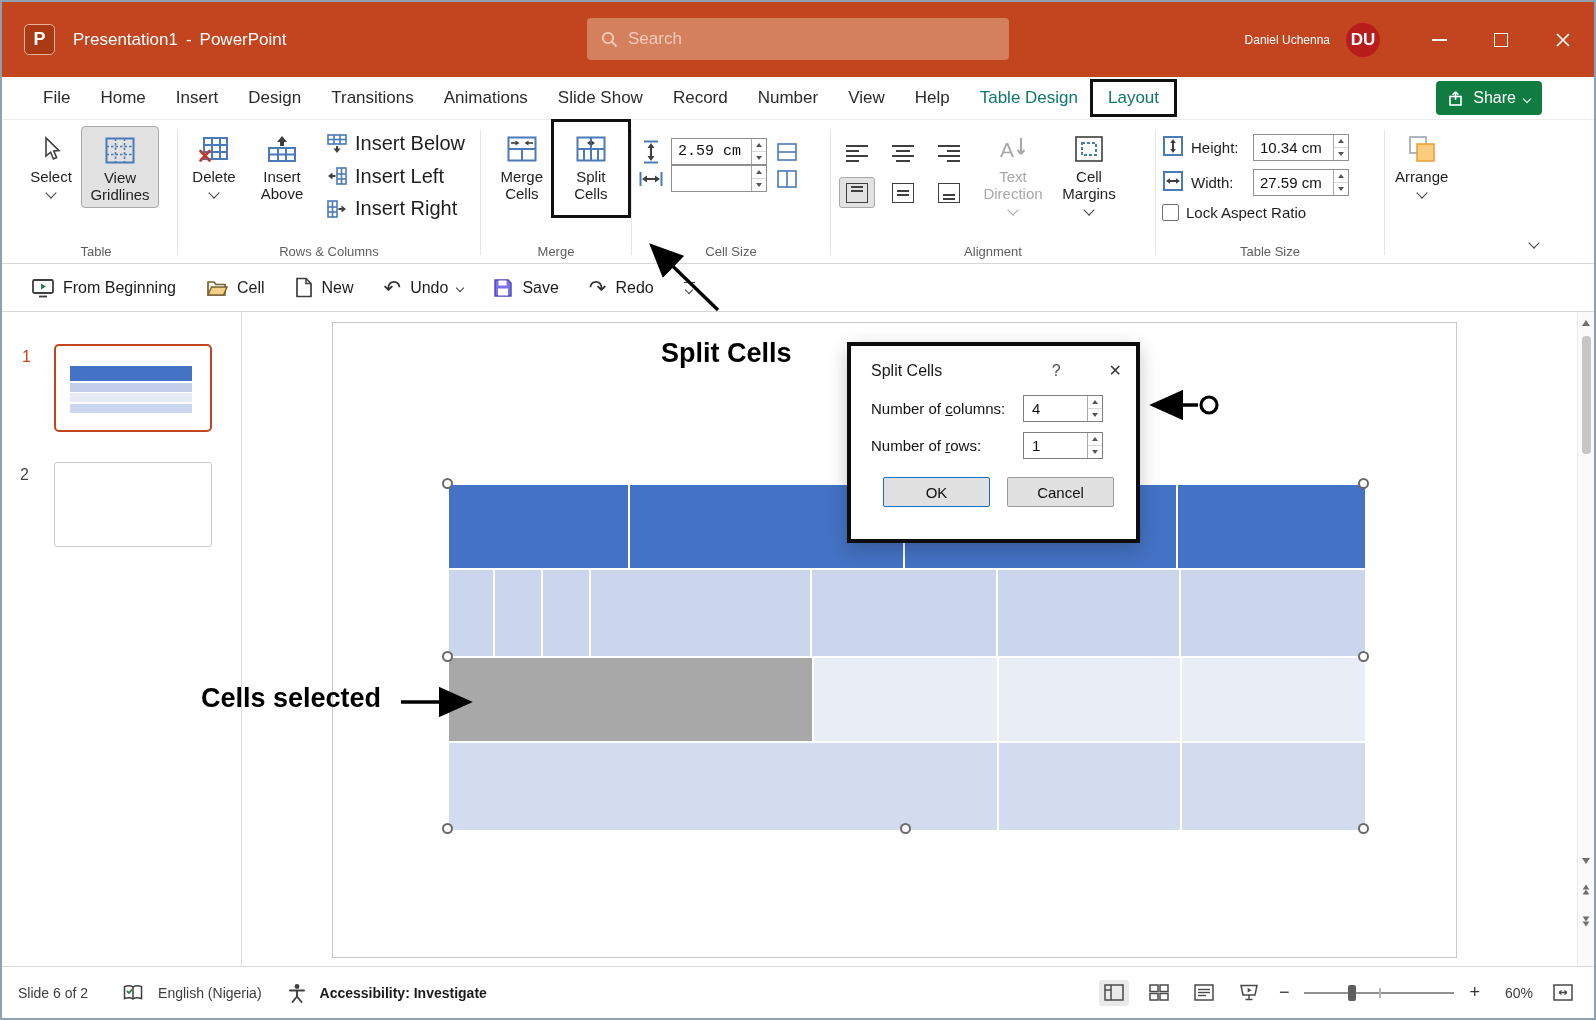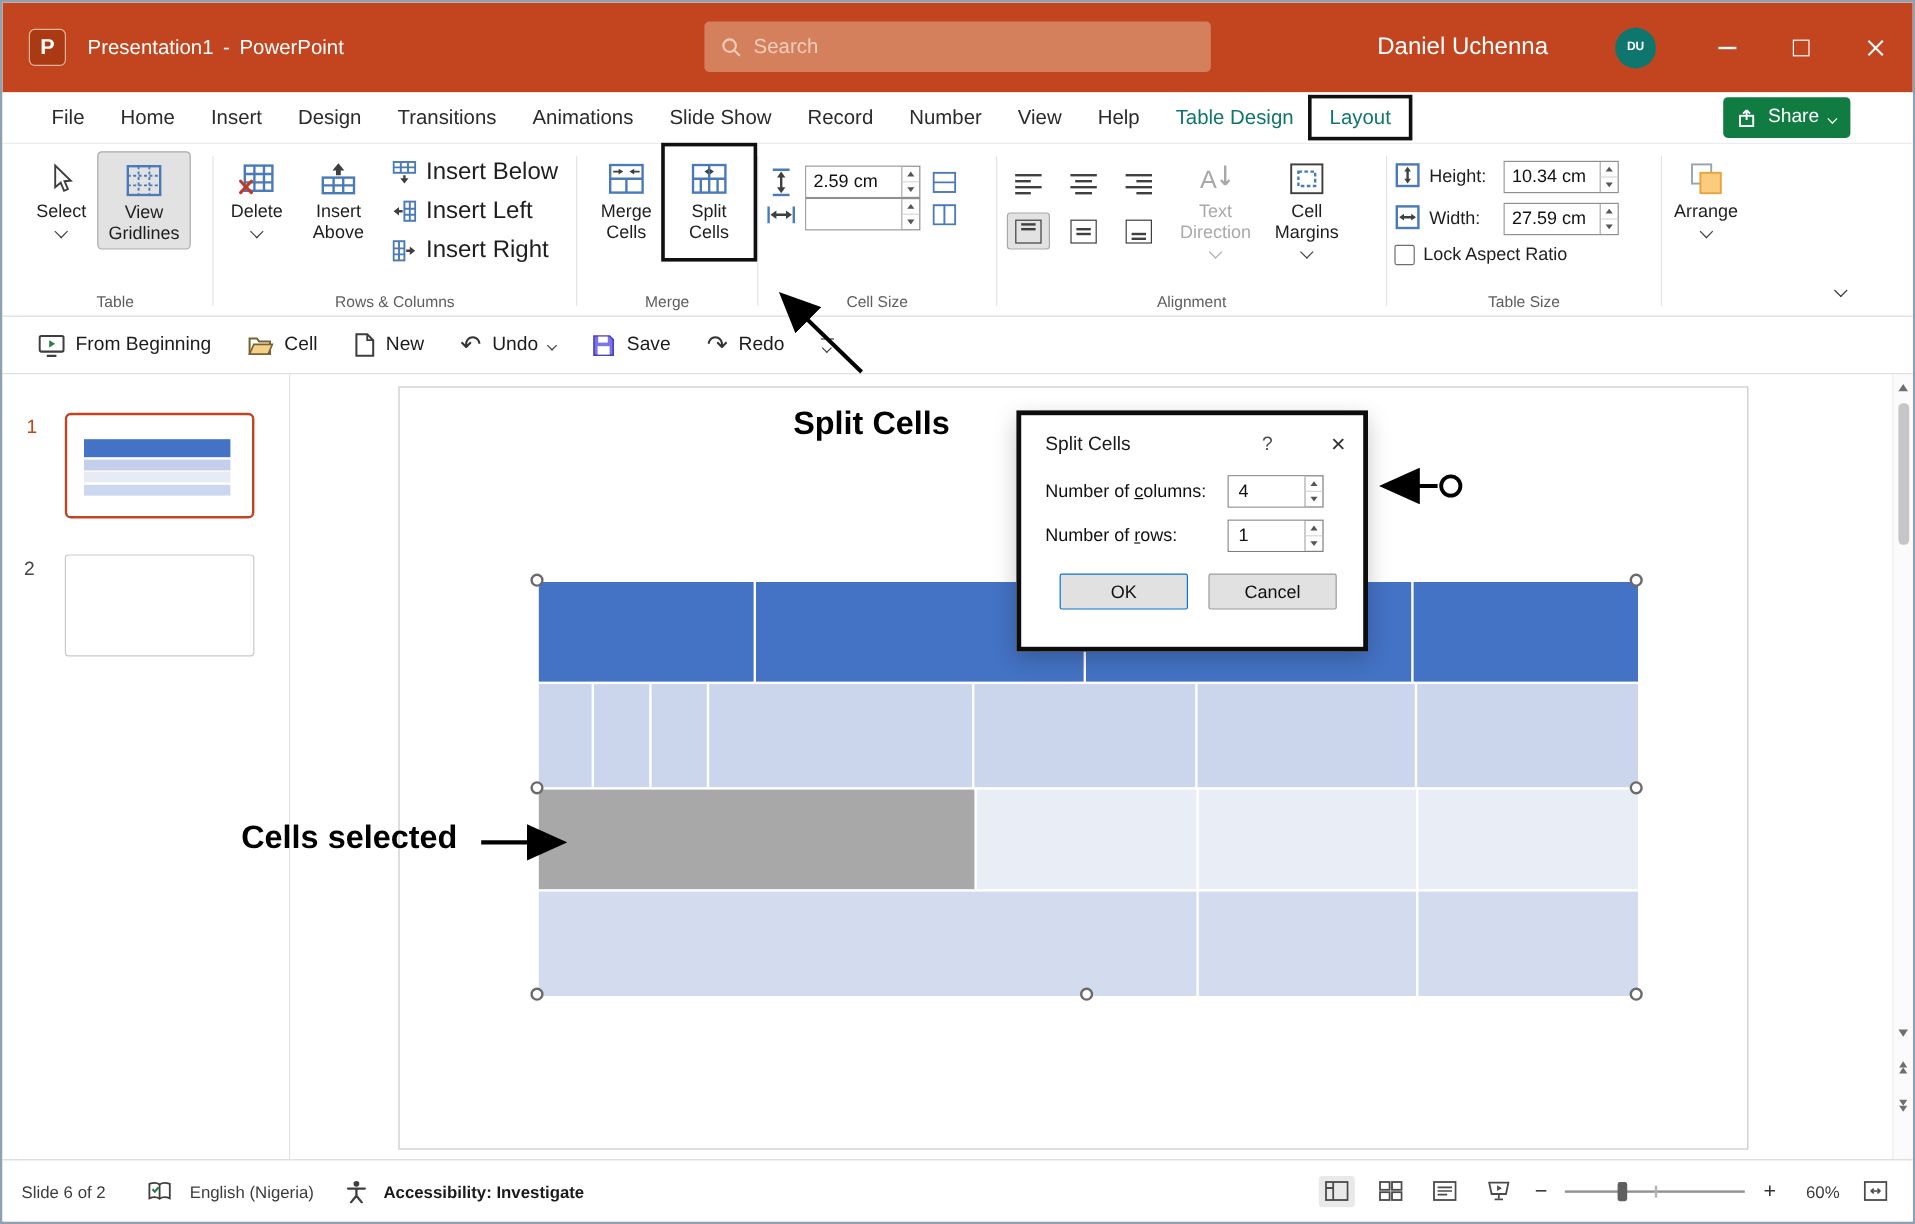--- a/index.html
+++ b/index.html
@@ -7,22 +7,22 @@
   #app{position:relative;width:1596px;height:1020px;border:2px solid #8fa0b0;overflow:hidden;background:#fff;user-select:none;}
 
   
   .titlebar{position:absolute;top:0;left:0;right:0;height:75px;background:#c2451f;display:flex;align-items:center;color:#fff;}
   .tb-logo{width:31px;height:31px;margin-left:22px;background:#a93a14;border:1.5px solid #e9b09a;border-radius:5px;display:grid;place-items:center;font-size:18px;font-weight:bold;color:#fff;flex:none;}
   .tb-title{margin-left:18px;font-size:17px;display:flex;gap:8px;white-space:nowrap;}
   .tb-search{position:absolute;left:50%;top:16px;transform:translateX(-50%);width:422px;height:42px;background:#d5805c;border-radius:4px;display:flex;align-items:center;padding-left:14px;gap:10px;}
   .tb-search input{background:transparent;border:none;outline:none;font-size:17px;color:#fff;width:330px;font-family:inherit;}
   .tb-search input::placeholder{color:#f3cdbc;}
   .tb-right{position:absolute;right:0;top:0;height:75px;display:flex;align-items:center;}
-  .tb-user{font-size:20px;margin-right:16px;}
-  .tb-avatar{width:34px;height:34px;border-radius:50%;background:#0f766e;display:grid;place-items:center;font-size:10px;font-weight:bold;margin-right:28px;margin-left:40px;}
+  .tb-user{font-size:12px;margin-right:16px;}
+  .tb-avatar{width:34px;height:34px;border-radius:50%;background:#b91c1c;display:grid;place-items:center;font-size:17px;font-weight:bold;margin-right:28px;}
   .winbtn{width:62px;height:75px;display:grid;place-items:center;}
   .ic-min{width:15px;height:2px;background:#fff;display:block;}
   .ic-max{width:14px;height:14px;border:1.7px solid #fff;display:block;}
 
   
   .menubar{position:absolute;top:75px;left:0;right:0;height:43px;background:#fff;display:flex;align-items:center;padding-left:26px;border-bottom:1px solid #ececec;}
   .mtab{padding:0 15px;font-size:17px;color:#2b2b2b;height:100%;display:flex;align-items:center;position:relative;white-space:nowrap;}
   .mtab.ctx{color:#0f766e;}
   .layout-box{position:absolute;left:-3px;right:-3px;top:2px;bottom:2px;border:3px solid #101010;pointer-events:none;}
   .share-btn{position:absolute;right:52px;top:4px;height:34px;background:#107c41;color:#fff;border-radius:4px;display:flex;align-items:center;gap:8px;padding:0 12px;font-size:16px;}
@@ -38,21 +38,21 @@
   .bigbtn .icon{height:32px;display:flex;align-items:center;justify-content:center;}
   .bigbtn.sel{background:#e2e2e2;border:1px solid #a9a9a9;}
   .bigbtn .lbl{max-width:68px;}
   .chev{width:8px;height:8px;border-right:1.7px solid #3f3f3f;border-bottom:1.7px solid #3f3f3f;transform:rotate(45deg);display:inline-block;margin-top:1px;flex:none;}
   .dim,.dim .lbl{color:#a9a9a9;}
   .dim .chev{border-color:#a9a9a9;}
   .smallstack{display:flex;flex-direction:column;justify-content:space-between;height:100px;padding:4px 2px;}
   .smallbtn{display:flex;align-items:center;gap:8px;font-size:20px;color:#1e1e1e;padding:2px 5px;white-space:nowrap;}
   .anno-box{position:absolute;left:-6px;right:-6px;top:-7px;bottom:-12px;border:3px solid #101010;pointer-events:none;z-index:5;}
 
-  .cs-col{display:flex;flex-direction:column;padding-top:12px;}
+  .cs-col{display:flex;flex-direction:column;padding-top:12px;font-family:Liberation Mono, monospace;}
   .csrow{display:flex;align-items:center;gap:7px;}
   .numinput{width:96px;height:27px;border:1px solid #8f8f8f;display:flex;background:#fff;}
   .numinput input{border:none;outline:none;width:100%;font-size:15px;padding-left:6px;font-family:inherit;color:#111;}
   .spin{display:flex;flex-direction:column;border-left:1px solid #ababab;width:15px;flex:none;}
   .spin b{flex:1;display:flex;align-items:center;justify-content:center;}
   .spin .su{border-bottom:1px solid #d8d8d8;}
   .spin .su::after{content:"";border-left:3.5px solid transparent;border-right:3.5px solid transparent;border-bottom:4.5px solid #555;}
   .spin .sd::after{content:"";border-left:3.5px solid transparent;border-right:3.5px solid transparent;border-top:4.5px solid #555;}
   .minibtn{display:grid;place-items:center;width:26px;height:26px;}
 

